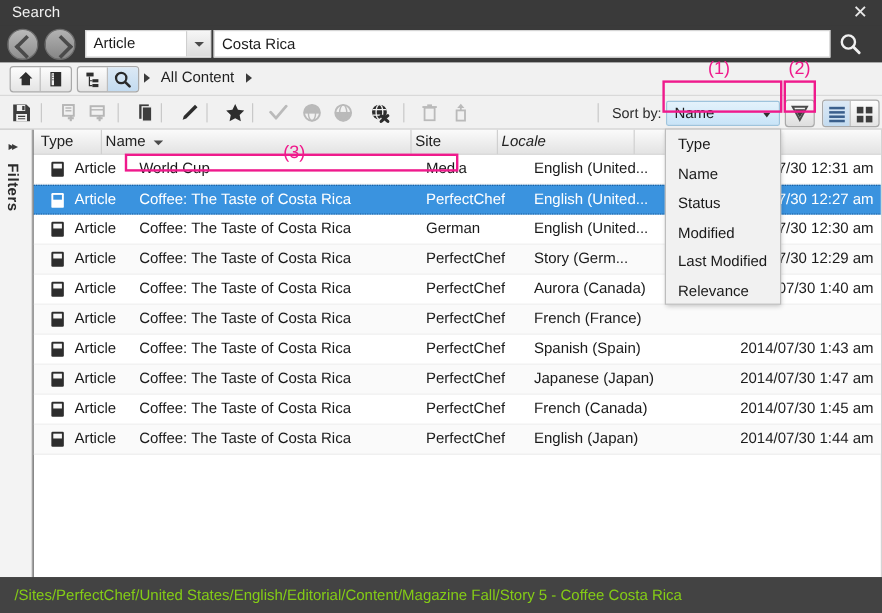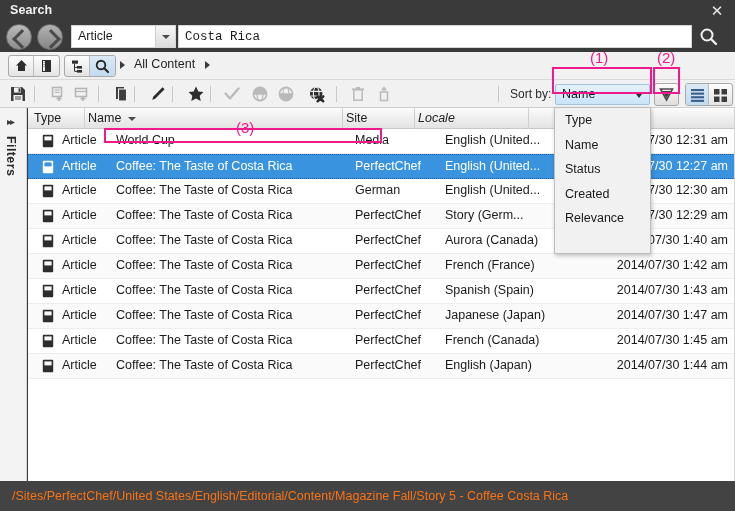--- a/index.html
+++ b/index.html
@@ -16,21 +16,21 @@
     overflow: hidden;
   }
 
   
   .titlebar {
     position: absolute; left: 0; top: 0; width: 735px; height: 21px;
     background: #3a3a3a;
   }
   .titlebar .title {
     position: absolute; left: 10px; top: 3px;
-    color: #f2f2f2; font-size: 12.5px; font-weight: bold;
+    color: #f2f2f2; font-size: 12.5px; font-weight: normal;
     letter-spacing: .1px;
   }
   .close-btn {
     position: absolute; right: 8px; top: 2px;
     width: 20px; height: 18px;
     color: #e8e8e8; font-size: 15px; line-height: 18px; text-align: center;
     cursor: pointer;
   }
 
   
@@ -73,21 +73,21 @@
     content: ""; position: absolute; left: 6px; top: 9px;
     border-left: 4px solid transparent; border-right: 4px solid transparent;
     border-top: 4px solid #4a4a4a;
   }
   .search-input {
     position: absolute; left: 178px; top: 4px;
     width: 514px; height: 23px;
     background: #fff; border: 1px solid #d5d5d5;
     font-size: 12.5px; color: #1b1b1b;
     padding: 3px 6px;
-    font-family: Liberation Mono, monospace;
+    font-family: Liberation Sans, sans-serif;
   }
   .search-icon-btn {
     position: absolute; left: 698px; top: 5px; width: 22px; height: 22px;
     cursor: pointer;
   }
 
   
   .crumbbar {
     position: absolute; left: 0; top: 52px; width: 735px; height: 28px;
     background: #f1f1f1;
@@ -246,21 +246,21 @@
     cursor: pointer; white-space: nowrap;
   }
 
   
   .statusbar {
     position: absolute; left: 0; bottom: 0; width: 735px; height: 30px;
     background: #434343;
   }
   .statusbar .path {
     position: absolute; left: 12px; top: 8px;
-    color: #f97316; font-size: 12.5px;
+    color: #84cc16; font-size: 12.5px;
   }
 
   
   .anno-box {
     position: absolute; border: 2px solid #ef1a8c; z-index: 60;
     pointer-events: none;
   }
   .anno-num {
     position: absolute; color: #ef1a8c; font-size: 15px; z-index: 61;
     pointer-events: none;
@@ -556,21 +556,20 @@
         </div>
         <div class="row even">
           <span class="doc-icon"><svg width="12" height="14" viewBox="0 0 12 14">
               <rect x="0.8" y="0.8" width="10.4" height="12.4" rx="1" fill="#2d2d2d"></rect>
               <rect x="2.4" y="2.4" width="7.2" height="4" fill="#f7f7f7"></rect>
             </svg></span>
           <span class="cell c-type">Article</span>
           <span class="cell c-name">Coffee: The Taste of Costa Rica</span>
           <span class="cell c-site">PerfectChef</span>
           <span class="cell c-locale">French (France)</span>
-          <span class="cell c-date">2014/07/30 1:42 am</span>
         </div>
         <div class="row odd">
           <span class="doc-icon"><svg width="12" height="14" viewBox="0 0 12 14">
               <rect x="0.8" y="0.8" width="10.4" height="12.4" rx="1" fill="#2d2d2d"></rect>
               <rect x="2.4" y="2.4" width="7.2" height="4" fill="#f7f7f7"></rect>
             </svg></span>
           <span class="cell c-type">Article</span>
           <span class="cell c-name">Coffee: The Taste of Costa Rica</span>
           <span class="cell c-site">PerfectChef</span>
           <span class="cell c-locale">Spanish (Spain)</span>
@@ -609,21 +608,22 @@
           <span class="cell c-locale">English (Japan)</span>
           <span class="cell c-date">2014/07/30 1:44 am</span>
         </div>
       </div>
   </div>
 
   <div class="dropdown" id="sortmenu">
       <div class="dd-item">Type</div>
       <div class="dd-item">Name</div>
       <div class="dd-item">Status</div>
-      <div class="dd-item">Created</div>
+      <div class="dd-item">Modified</div>
+      <div class="dd-item">Last Modified</div>
       <div class="dd-item">Relevance</div>
     </div>
 
   <div class="statusbar">
     <div class="path">/Sites/PerfectChef/United States/English/Editorial/Content/Magazine Fall/Story 5 - Coffee Costa Rica</div>
   </div>
 
   <div class="anno-box b1"></div>
   <div class="anno-box b2"></div>
   <div class="anno-box b3"></div>

